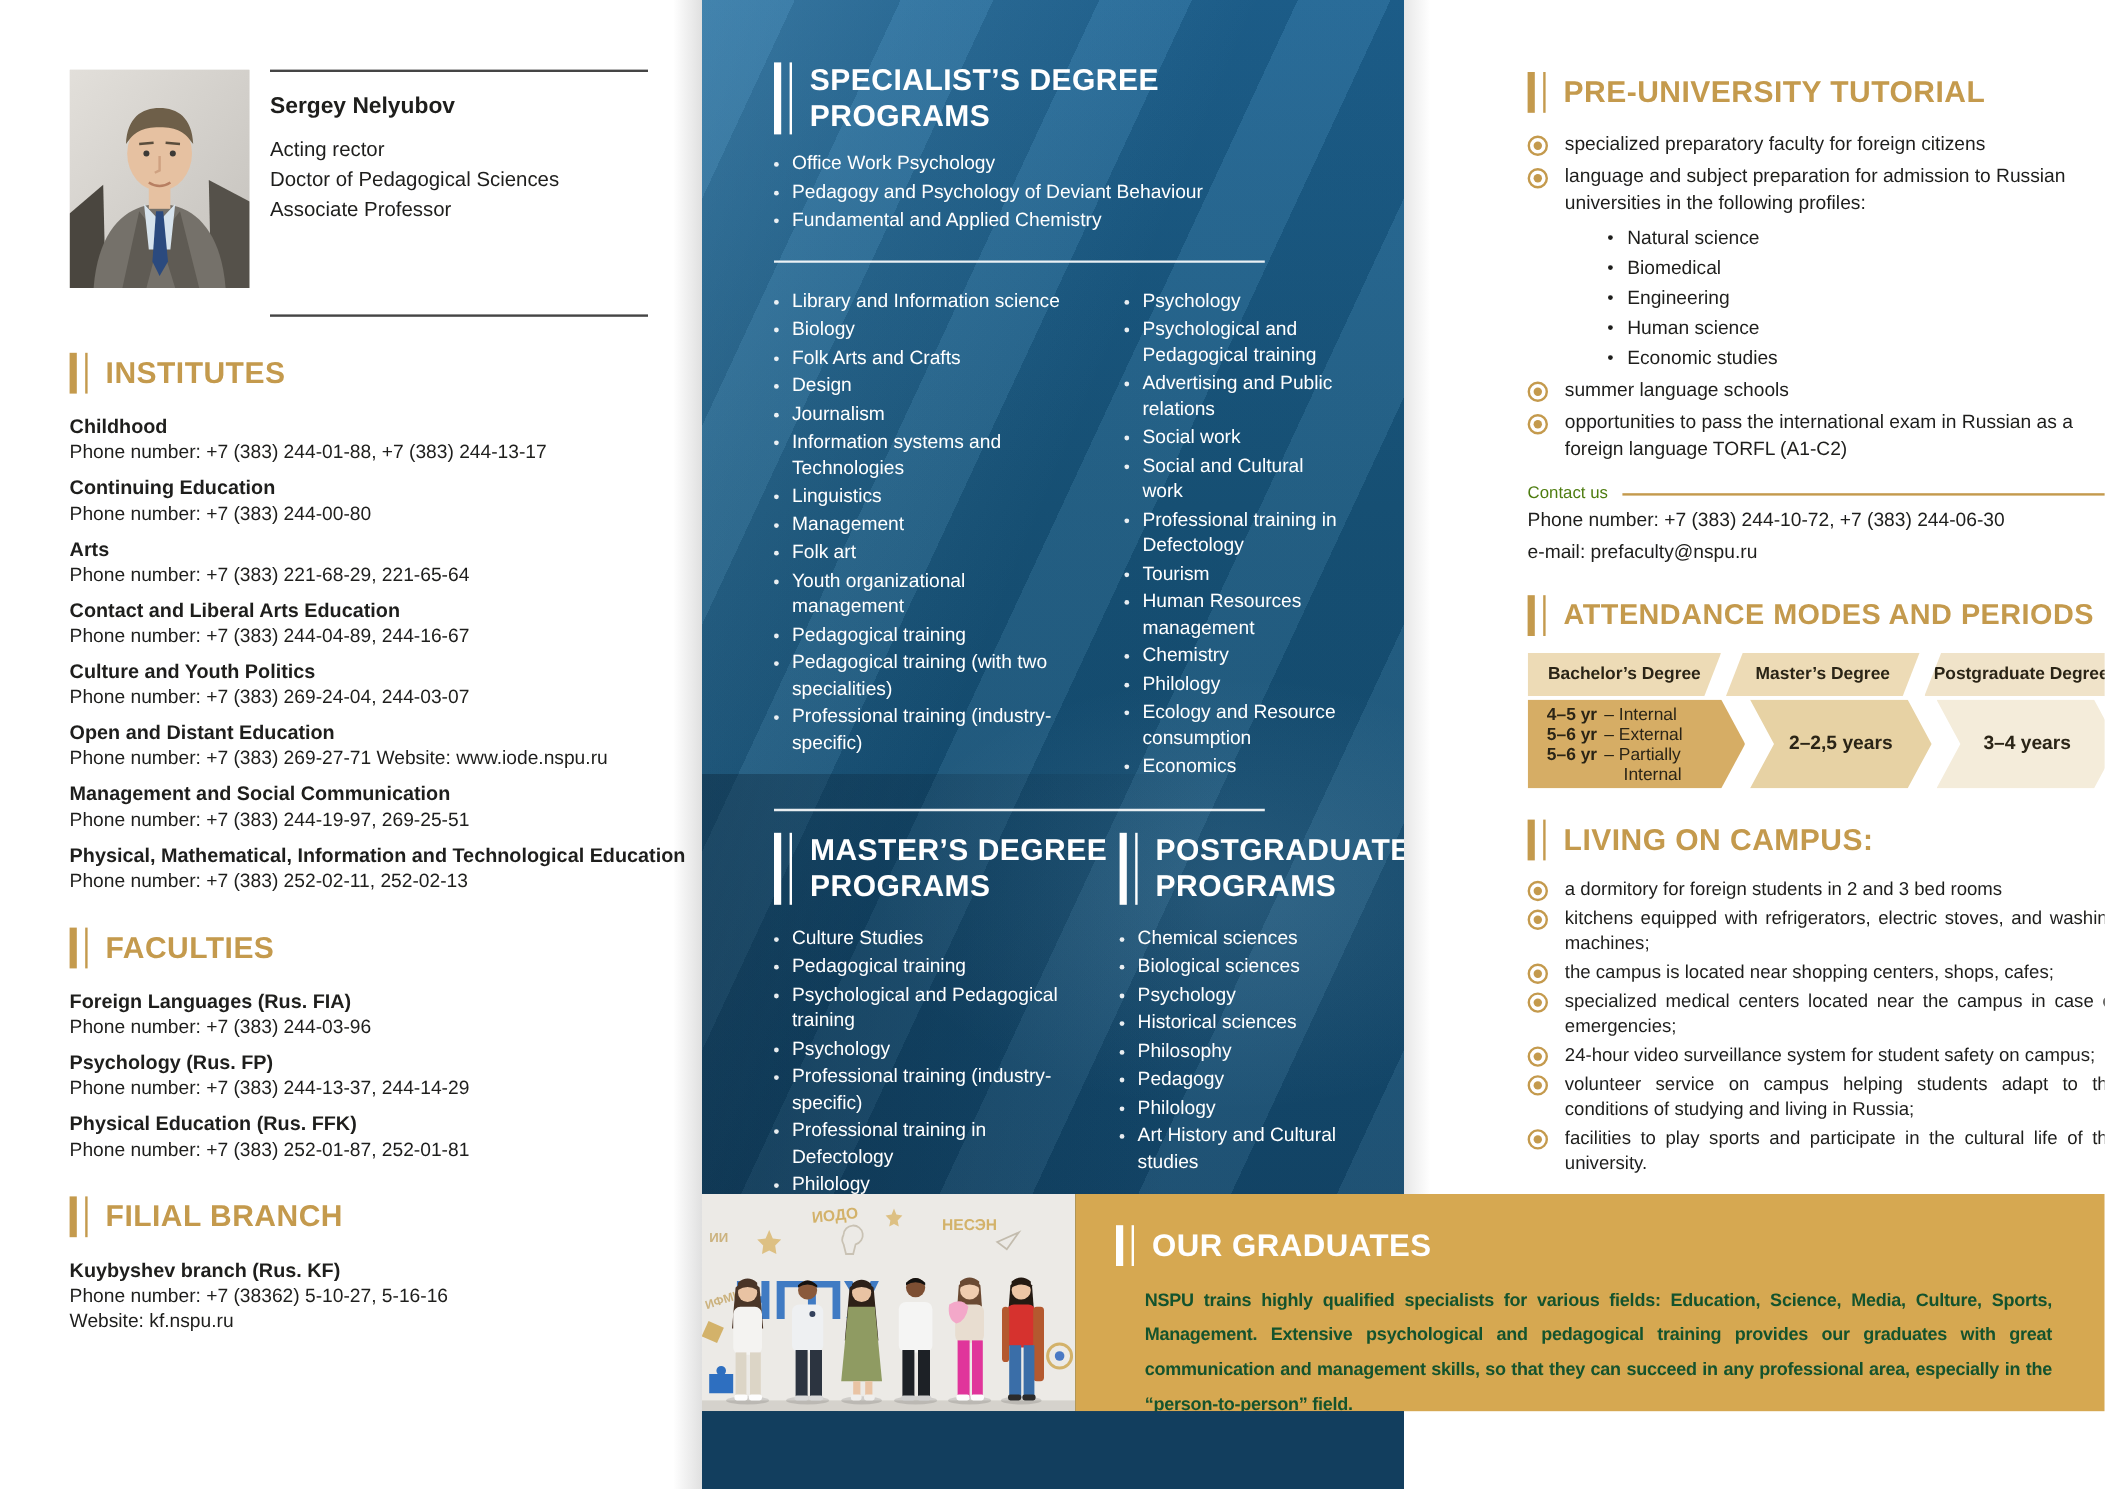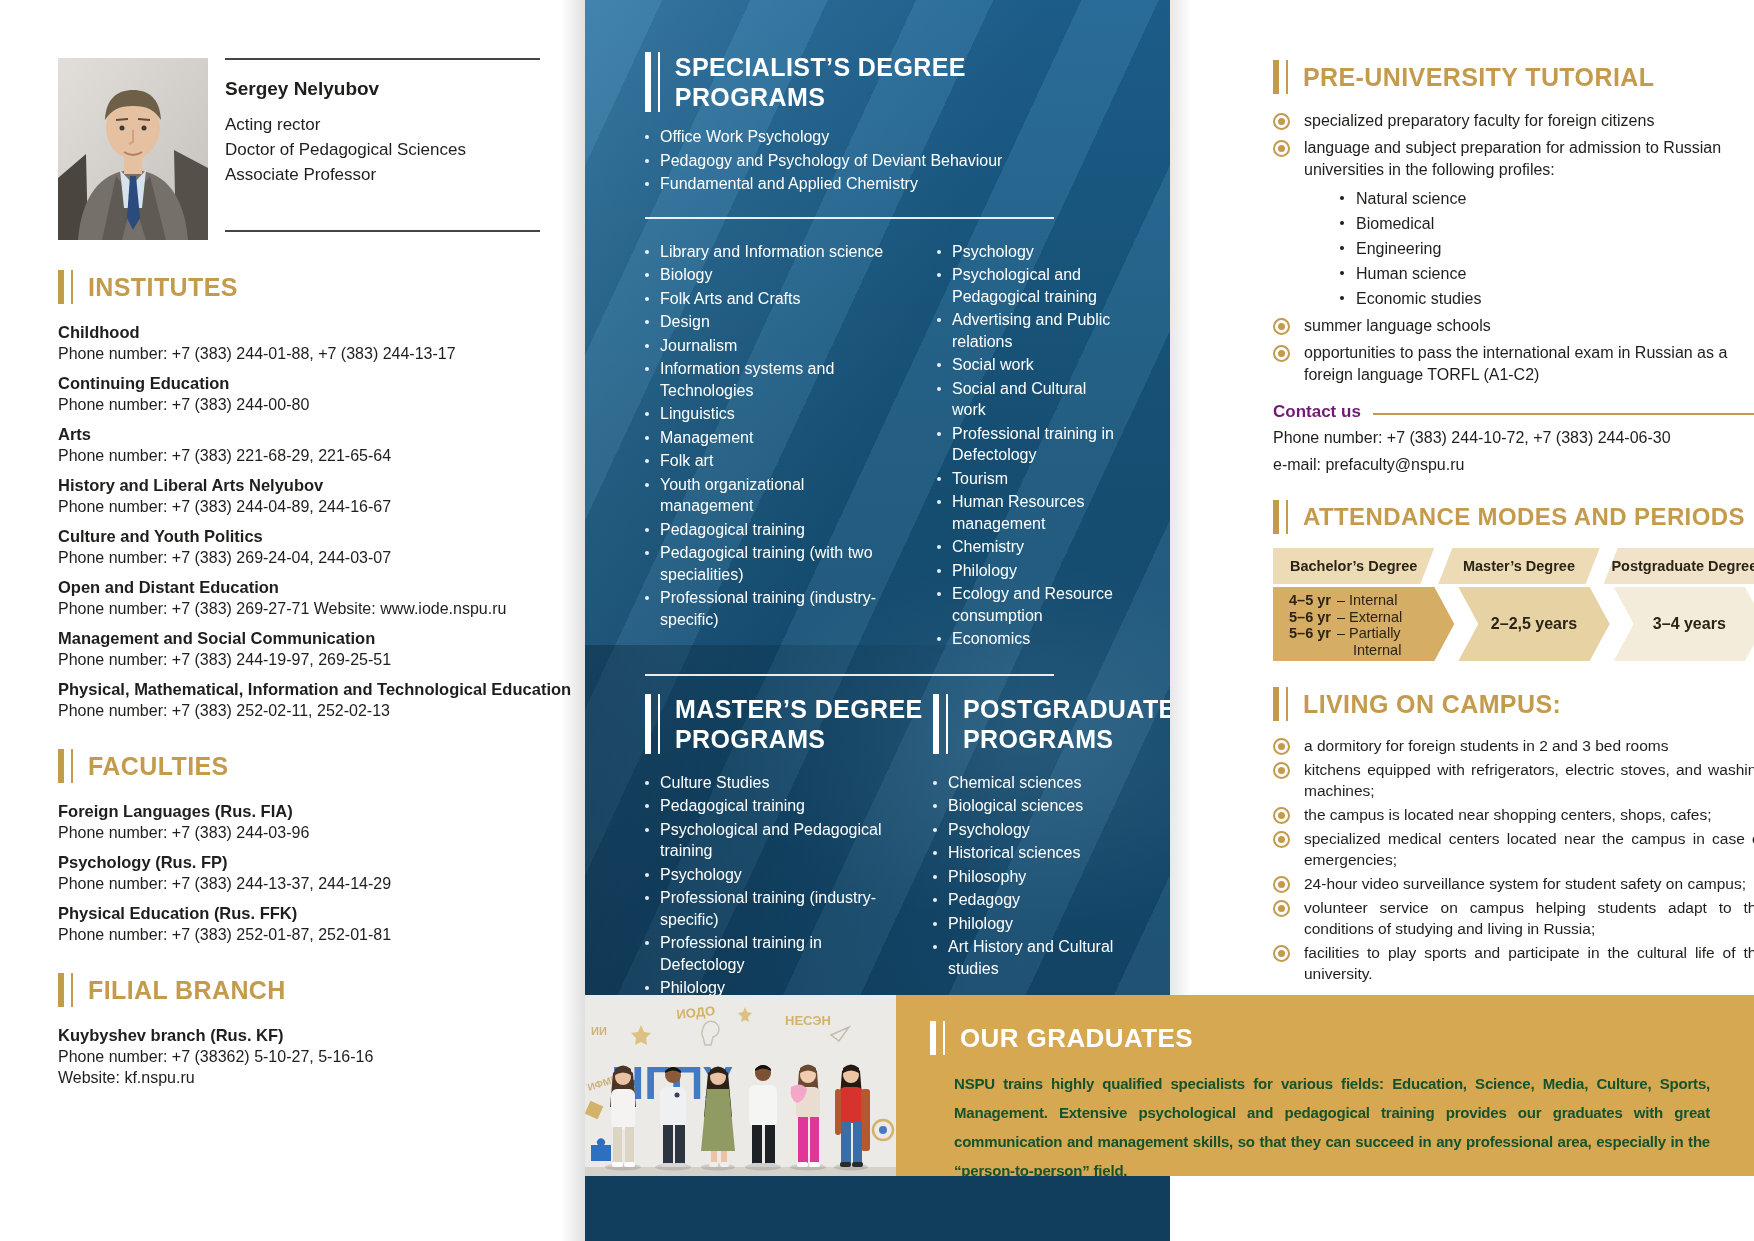--- a/index.html
+++ b/index.html
@@ -10,21 +10,21 @@
   .sec-h{display:flex;gap:15px;align-items:stretch;font-weight:700;letter-spacing:.4px;}
   .sec-h .bars{width:7px;border-left:6px solid #C49A4D;border-right:2px solid #C49A4D;min-height:34px;}
   .sec-h .ht{font-size:25px;line-height:30px;align-self:center;white-space:pre-line;}
   .sec-h.gold{color:#C49A4D;}
   .sec-h.white{color:#fff;}
   .sec-h.white .bars{border-left-color:#fff;border-right-color:#fff;}
 
   
   .col-left{position:absolute;left:58px;top:58px;width:482px;}
   .head{display:grid;grid-template-columns:150px 1fr;column-gap:17px;}
-  .head-right{border-top:2px solid #454545;border-bottom:2px solid #454545;height:174px;
+  .head-right{border-top:2px solid #454545;border-bottom:2px solid #454545;height:206px;
               box-sizing:border-box;padding-top:18px;}
   .rector-name{font-size:19px;font-weight:700;margin-bottom:12px;}
   .rector-role{font-size:17px;line-height:25px;}
   .lsec{margin-top:28px;}
   .entries{margin-top:18px;}
   .entry{margin-bottom:9px;}
   .entry-name{font-weight:700;font-size:16.5px;line-height:21px;white-space:nowrap;}
   .entry-line{font-size:16px;line-height:21px;white-space:nowrap;}
 
   
@@ -70,21 +70,21 @@
   .rb{display:flex;gap:14px;margin-bottom:5px;}
   .ring{flex:0 0 13px;width:13px;height:13px;border:2.5px solid #C49A4D;border-radius:50%;
         position:relative;margin-top:3px;}
   .ring::after{content:"";position:absolute;inset:3px;background:#C49A4D;border-radius:50%;}
   .rb-text{font-size:16px;line-height:22px;white-space:pre-line;}
   .profiles{margin:2px 0 4px 67px;}
   .prow{display:flex;gap:12px;}
   .sdot{flex:0 0 4px;width:4px;height:4px;border-radius:50%;background:#1e1e1c;margin-top:10px;}
   .prow-text{font-size:16px;line-height:25px;}
   .contact-row{display:flex;align-items:center;gap:12px;margin-top:16px;}
-  .contact-label{color:#701a75;font-weight:700;font-size:17px;white-space:nowrap;}
+  .contact-label{color:#4d7c0f;font-weight:400;font-size:14px;white-space:nowrap;}
   .contact-rule{flex:1;border-top:2px solid #C49A4D;margin-top:3px;}
   .contact-line{font-size:16px;line-height:23px;margin-top:4px;}
   .att-h{margin-top:24px;}
   .att-h .ht{font-size:24px;}
   .av{margin-top:14px;}
   .av-head{display:flex;gap:4px;height:36px;}
   .av-h{flex:1;display:flex;align-items:center;justify-content:center;font-weight:700;
         font-size:14.5px;color:#2A2416;background:#EDDBB6;white-space:nowrap;}
   .av-h:nth-child(1){clip-path:polygon(0 0,100% 0,calc(100% - 14px) 100%,0 100%);}
   .av-h:nth-child(2){clip-path:polygon(14px 0,100% 0,calc(100% - 14px) 100%,0 100%);}
@@ -172,21 +172,21 @@
             </div>
         </div>
           <div class="entry">
           <div class="entry-name">Arts</div>
           <div>
 
           <div class="entry-line">Phone number: +7 (383) 221-68-29, 221-65-64</div>
             </div>
         </div>
           <div class="entry">
-          <div class="entry-name">History and Liberal Arts Nelyubov</div>
+          <div class="entry-name">Contact and Liberal Arts Education</div>
           <div>
 
           <div class="entry-line">Phone number: +7 (383) 244-04-89, 244-16-67</div>
             </div>
         </div>
           <div class="entry">
           <div class="entry-name">Culture and Youth Politics</div>
           <div>
 
           <div class="entry-line">Phone number: +7 (383) 269-24-04, 244-03-07</div>

